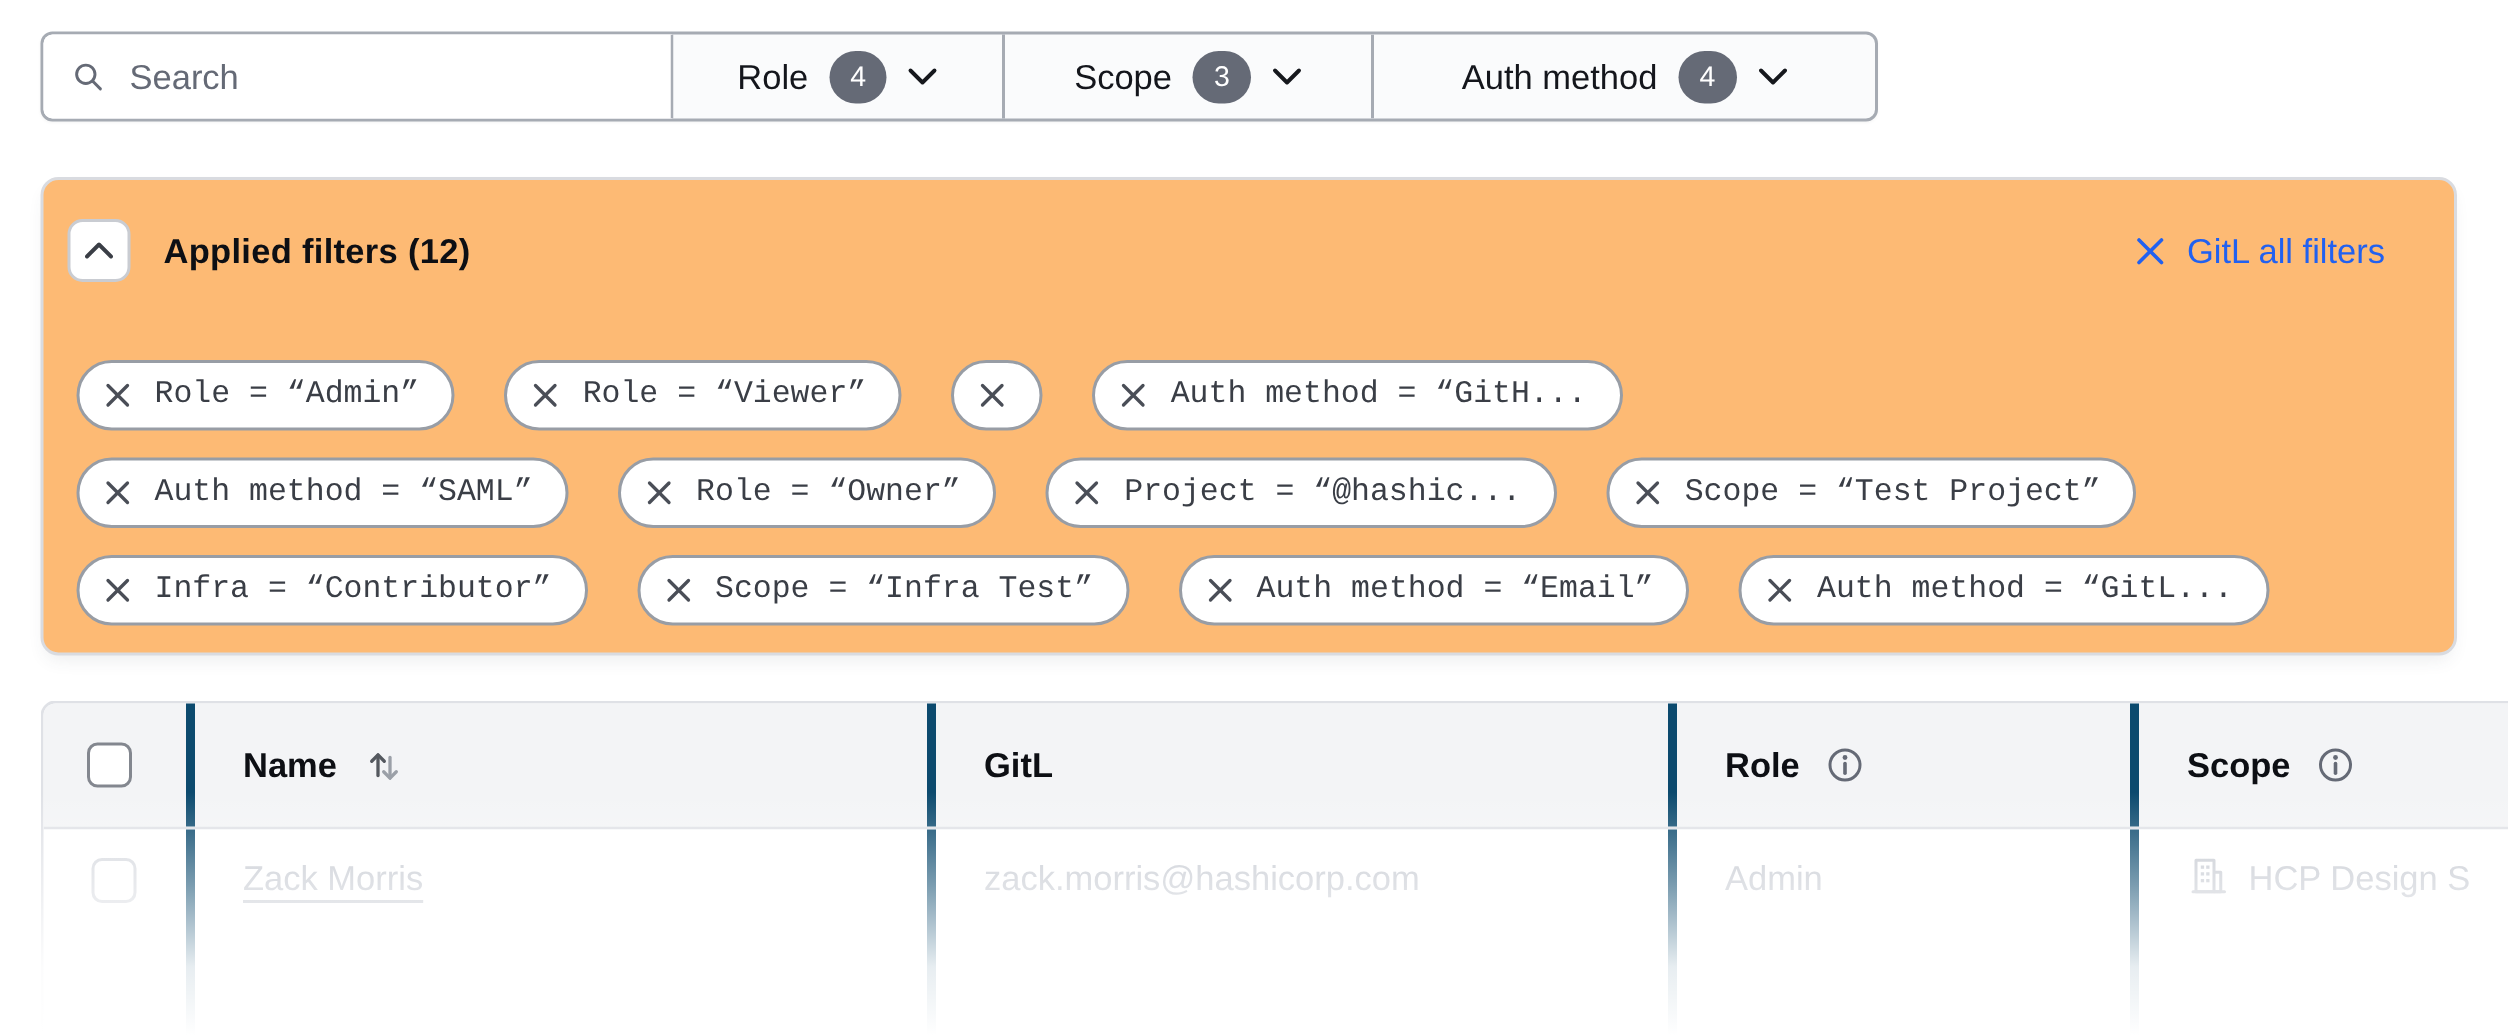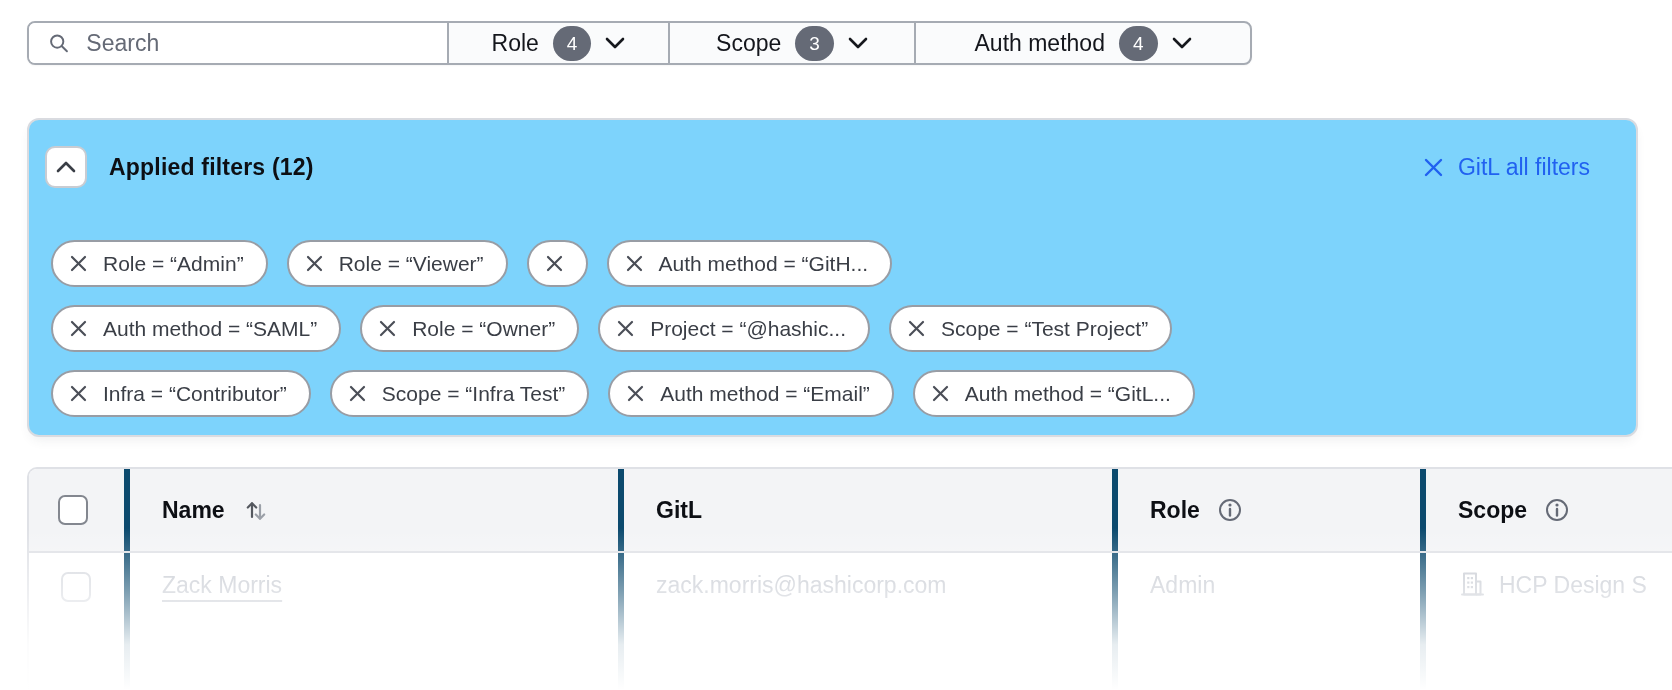--- a/index.html
+++ b/index.html
@@ -4,21 +4,21 @@
 <style>
   * { margin:0; padding:0; box-sizing:border-box; }
   html,body { width:1672px; height:690px; }
   body {
     position:relative; overflow:hidden; background:#fff;
     font-family:"Liberation Sans", sans-serif; color:#0D0F14;
   }
 
   
   .filter-bar {
-    position:absolute; left:27px; top:21px; height:44px;
+    position:absolute; left:27px; top:21px; height:60px;
     display:flex; align-items:stretch;
     border:2px solid #A6ABB3; border-radius:8px; background:#FAFBFC;
     box-shadow:0 1px 2px rgba(20,22,28,0.04);
   }
   .search-wrap {
     width:420px; display:flex; align-items:center; gap:16px;
     padding:0 18px; background:#fff; border-right:2px solid #A6ABB3;
     border-radius:6px 0 0 6px;
   }
   .search-input {
@@ -36,37 +36,37 @@
   .dd-auth  { width:336px; border-radius:0 6px 6px 0; }
   .dd-label { font-size:23px; color:#14161C; }
   .badge {
     background:#656A76; color:#fff; font-size:19px; line-height:1;
     padding:8px 14px; border-radius:999px; min-width:21px; text-align:center;
   }
 
   
   .panel {
     position:absolute; left:27px; top:118px; width:1611px; height:319px;
-    border:2px solid #D9DBE0; border-radius:12px; background:#7dd3fc;
+    border:2px solid #D9DBE0; border-radius:12px; background:#fdba74;
     box-shadow:0 6px 12px -4px rgba(60,65,80,0.10);
   }
   .panel-header { display:flex; align-items:center; margin:26px 46px 0 16px; }
   .collapse-btn {
     width:42px; height:42px; border:2px solid #C9CCD2; border-radius:10px;
     background:#fff; display:flex; align-items:center; justify-content:center;
     cursor:pointer;
   }
   .panel-title { font-size:23px; font-weight:700; color:#0D0F14; margin-left:22px; letter-spacing:0.2px; }
   .clear-all {
     margin-left:auto; display:flex; align-items:center; gap:13px;
     color:#2161F0; font-size:23px; font-weight:500;
     background:none; border:none; cursor:pointer; font-family:inherit;
   }
   .pills { margin:52px 20px 0 22px; display:flex; flex-direction:column; gap:18px; }
-  .pill-row { display:flex; gap:19px; }
+  .pill-row { display:flex; gap:33px;font-family:Liberation Mono, monospace; }
   .pill {
     display:inline-flex; align-items:center; gap:15px; height:47px;
     border:2px solid #989DA5; border-radius:999px; padding:0 22px 0 16px;
     background:#fff;
   }
   .pill-dismiss { background:none; border:none; padding:0; display:flex; align-items:center; cursor:pointer; }
   .pill-label { font-size:21px; color:#3A3E46; white-space:nowrap; }
 
   
   .table {

